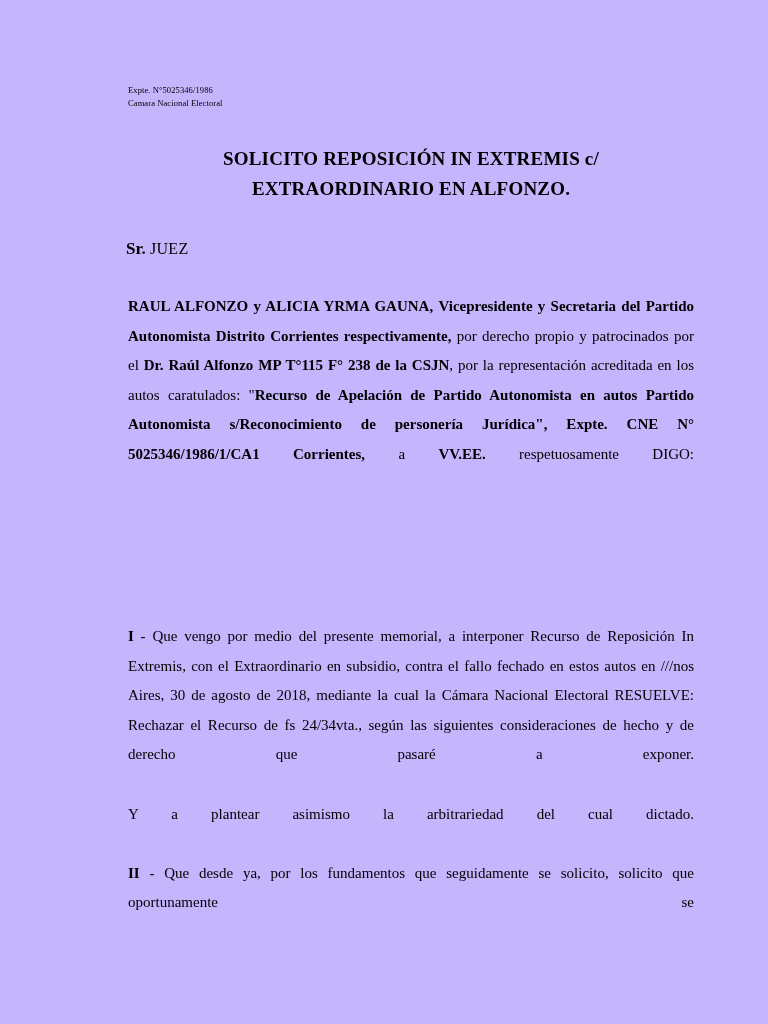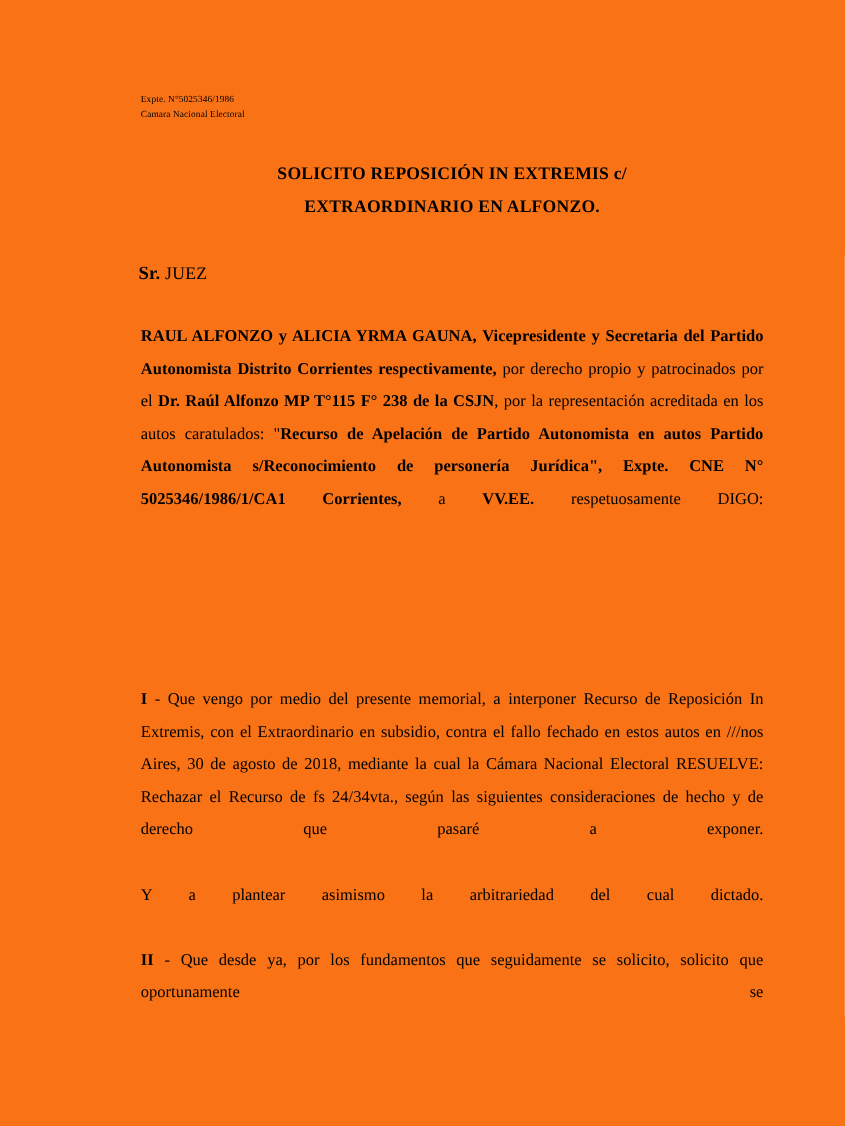--- a/index.html
+++ b/index.html
@@ -15,21 +15,21 @@
     font-family: "Liberation Serif", "DejaVu Serif", serif;
     color: #000000;
     -webkit-font-smoothing: antialiased;
   }
 
   .page {
     position: absolute;
     top: 0; left: 0;
     width: 768px;
     height: 1024px;
-    background: #f97316;
+    background: #c4b5fd;
   }
 
   
   .doc-header {
     position: absolute;
     left: 128px;
     top: 84px;
     font-size: 8.5px;
     line-height: 12.5px;
     letter-spacing: 0.1px;
@@ -38,21 +38,21 @@
   .doc-header div { display: block; }
 
   
   .doc-title {
     position: absolute;
     left: 128px;
     top: 144px;
     width: 566px;
     text-align: center;
     font-weight: bold;
-    font-size: 16px;
+    font-size: 19px;
     line-height: 30px;
     letter-spacing: 0.2px;
   }
   .doc-title .tline { display: block; }
 
   
   .addressee {
     position: absolute;
     left: 126px;
     top: 237px;

